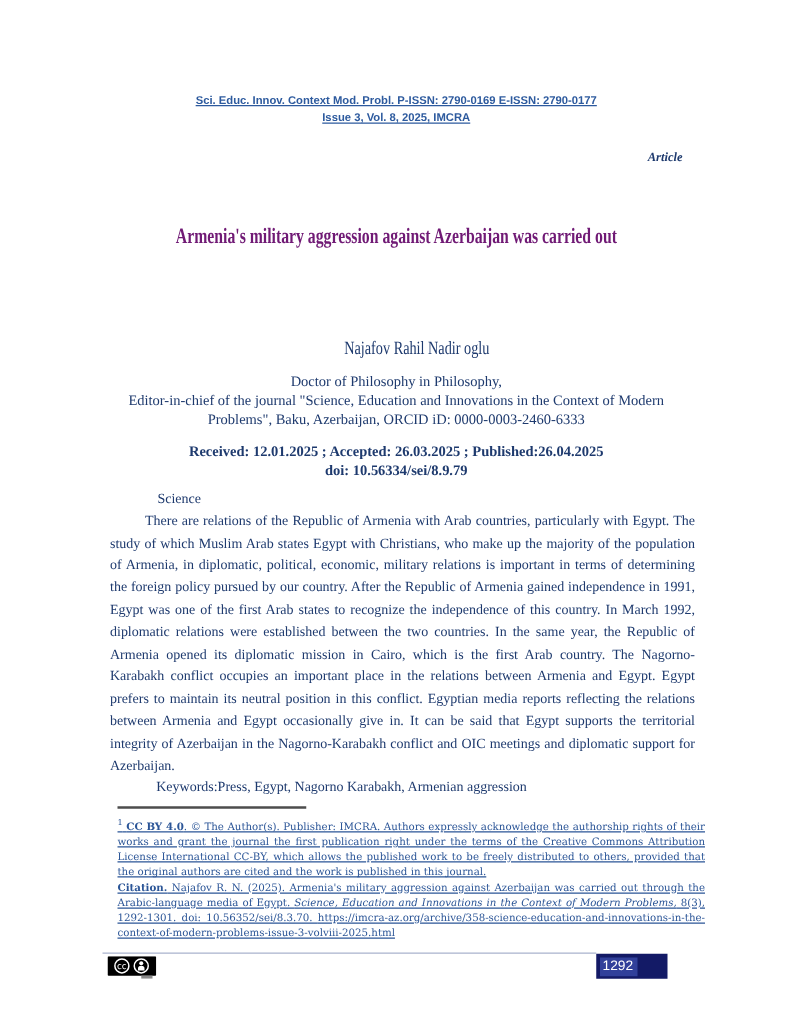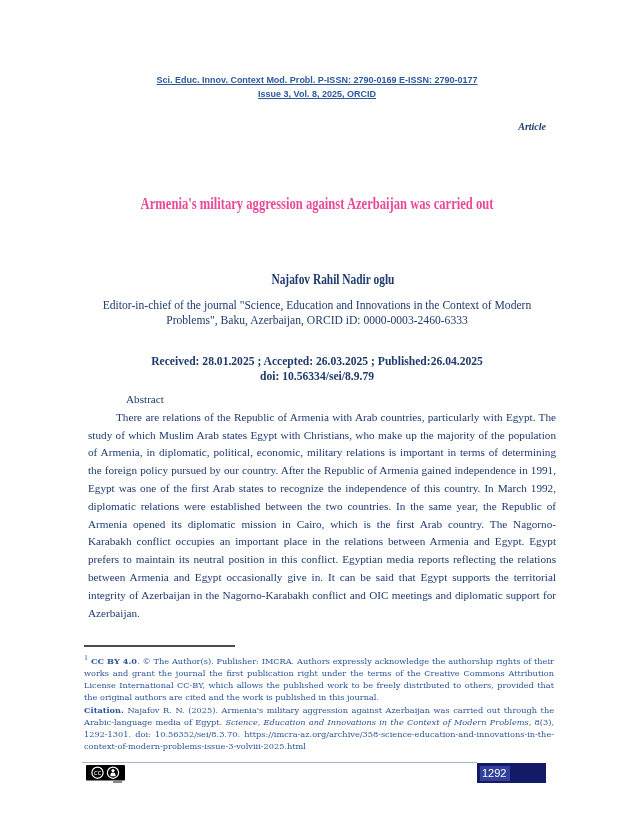--- a/index.html
+++ b/index.html
@@ -14,102 +14,105 @@
     font-family:"Liberation Sans", sans-serif; font-size:9px; font-weight:700;
     color:#2d5a9e; line-height:14px;
   }
   .header .hlink{ text-decoration:underline; cursor:pointer; }
   .article-label{
     position:absolute; top:106px; right:88px;
     font-style:italic; font-weight:700; font-size:10px; color:#1e3a6e;
   }
   
   .title{
-    position:absolute; top:174px; left:0; right:0; text-align:center;
-    font-weight:700; font-size:17.5px; line-height:29px; color:#ec4899;
+    position:absolute; top:159px; left:0; right:0; text-align:center;
+    font-weight:700; font-size:17.5px; line-height:29px; color:#701a75;
   }
   .condensed{ display:inline-block; transform:scaleX(0.72); transform-origin:50% 50%; white-space:nowrap; }
   .condensed-name{ display:inline-block; transform:scaleX(0.76); transform-origin:50% 50%; white-space:nowrap; }
   
   .author-name{
     position:absolute; top:256px; left:0; right:0; text-align:center;
-    font-weight:700; font-size:15px; color:#1e3a6e;padding-left:32px;
+    font-weight:400; font-size:15px; color:#1e3a6e;padding-left:32px;
   }
   .author-meta{
     position:absolute; top:283px; left:0; right:0; text-align:center;
     font-size:11.6px; line-height:15px; color:#1e3a6e;
   }
   .received-block{
     position:absolute; top:340px; left:0; right:0; text-align:center;
     font-weight:700; font-size:11.6px; line-height:14.5px; color:#1e3a6e;
   }
   
   .abstract{
     position:absolute; top:376px; left:88px; width:468px;
     font-size:11.2px; line-height:17.8px; color:#1e3a6e;
   }
   .abstract-heading{ margin-left:38px; }
   .abstract p{ margin:0; text-align:justify; text-indent:28px; }
   .keywords{ margin-left:37px; }
   
   .footnote{
-    position:absolute; top:630px; left:84px; width:470px;
+    position:absolute; top:630px; left:94px; width:470px;
     font-family:"DejaVu Serif", serif; font-size:8.2px; line-height:12.2px;
     color:#2b5597;
+    text-decoration:underline;
   }
   .footnote-rule{ width:151px; height:2px; background:#4d4d4d; margin-bottom:5px; }
   .footnote p{ margin:0; text-align:justify; }
   .fn-sup{ font-size:6.5px; vertical-align:super; }
   .bold{ font-weight:700; }
   .italic{ font-style:italic; }
   
   .footer-line{ position:absolute; top:747px; left:82px; width:395px; height:1px; background:#a9b3cd; }
   .cc-badge{ position:absolute; top:750px; left:86px; width:39px; height:18px; cursor:pointer; }
   .page-box{
-    position:absolute; top:748px; left:477px; width:69px; height:20px;
+    position:absolute; top:748px; left:477px; width:57px; height:20px;
     background:#131a66;
   }
   .page-num{
     display:inline-block; margin:2px 0 0 3px; padding:0 4px 1px 2px;
     background:#31409a; color:#ffffff;
     font-family:"Liberation Sans", sans-serif; font-size:11px; line-height:14px;
   }
 </style>
 </head>
 <body>
 
 <div class="page">
 
   <div class="header">
     <div><span class="hlink">Sci. Educ. Innov. Context Mod. Probl. P-ISSN: 2790-0169 E-ISSN: 2790-0177</span></div>
-    <div><span class="hlink">Issue 3, Vol. 8, 2025, ORCID</span></div>
+    <div><span class="hlink">Issue 3, Vol. 8, 2025, IMCRA</span></div>
   </div>
 
   <div class="article-label">Article</div>
 
   <div class="title">
     <div><span class="condensed">Armenia's military aggression against Azerbaijan was carried out</span></div>
   </div>
 
   <div class="author-name">
     <span class="condensed-name">Najafov Rahil Nadir oglu</span>
   </div>
   <div class="author-meta">
+    <div>Doctor of Philosophy in Philosophy,</div>
     <div>Editor-in-chief of the journal "Science, Education and Innovations in the Context of Modern</div>
     <div>Problems", Baku, Azerbaijan, ORCID iD: 0000-0003-2460-6333</div>
   </div>
 
   <div class="received-block">
-    <div>Received: 28.01.2025 ; Accepted: 26.03.2025 ; Published:26.04.2025</div>
+    <div>Received: 12.01.2025 ; Accepted: 26.03.2025 ; Published:26.04.2025</div>
     <div>doi: 10.56334/sei/8.9.79</div>
   </div>
 
   <div class="abstract">
-    <div class="abstract-heading">Abstract</div>
+    <div class="abstract-heading">Science</div>
     <p>There are relations of the Republic of Armenia with Arab countries, particularly with Egypt. The study of which Muslim Arab states Egypt with Christians, who make up the majority of the population of Armenia, in diplomatic, political, economic, military relations is important in terms of determining the foreign policy pursued by our country. After the Republic of Armenia gained independence in 1991, Egypt was one of the first Arab states to recognize the independence of this country. In March 1992, diplomatic relations were established between the two countries. In the same year, the Republic of Armenia opened its diplomatic mission in Cairo, which is the first Arab country. The Nagorno-Karabakh conflict occupies an important place in the relations between Armenia and Egypt. Egypt prefers to maintain its neutral position in this conflict. Egyptian media reports reflecting the relations between Armenia and Egypt occasionally give in. It can be said that Egypt supports the territorial integrity of Azerbaijan in the Nagorno-Karabakh conflict and OIC meetings and diplomatic support for Azerbaijan.</p>
+    <div class="keywords">Keywords:Press, Egypt, Nagorno Karabakh, Armenian aggression</div>
   </div>
 
   <div class="footnote">
     <div class="footnote-rule"></div>
     <p><sup class="fn-sup">1</sup> <span class="bold">CC BY 4.0</span><span>. © The Author(s). Publisher: IMCRA.  Authors expressly acknowledge the authorship rights of their works and grant the journal the first publication right under the terms of the Creative Commons Attribution License International CC-BY, which allows the published work to be freely distributed to others, provided that the original authors are cited and the work is published in this journal.</span></p>
     <p><span class="bold">Citation.</span><span> Najafov R. N. (2025). Armenia's military aggression against Azerbaijan was carried out through the Arabic-language media of Egypt. </span><span class="italic">Science, Education and Innovations in the Context of Modern Problems,</span><span> 8(3), 1292-1301. doi: 10.56352/sei/8.3.70.  </span><span>https://imcra-az.org/archive/358-science-education-and-innovations-in-the-context-of-modern-problems-issue-3-volviii-2025.html</span></p>
   </div>
 
   <div class="footer-line"></div>
 

